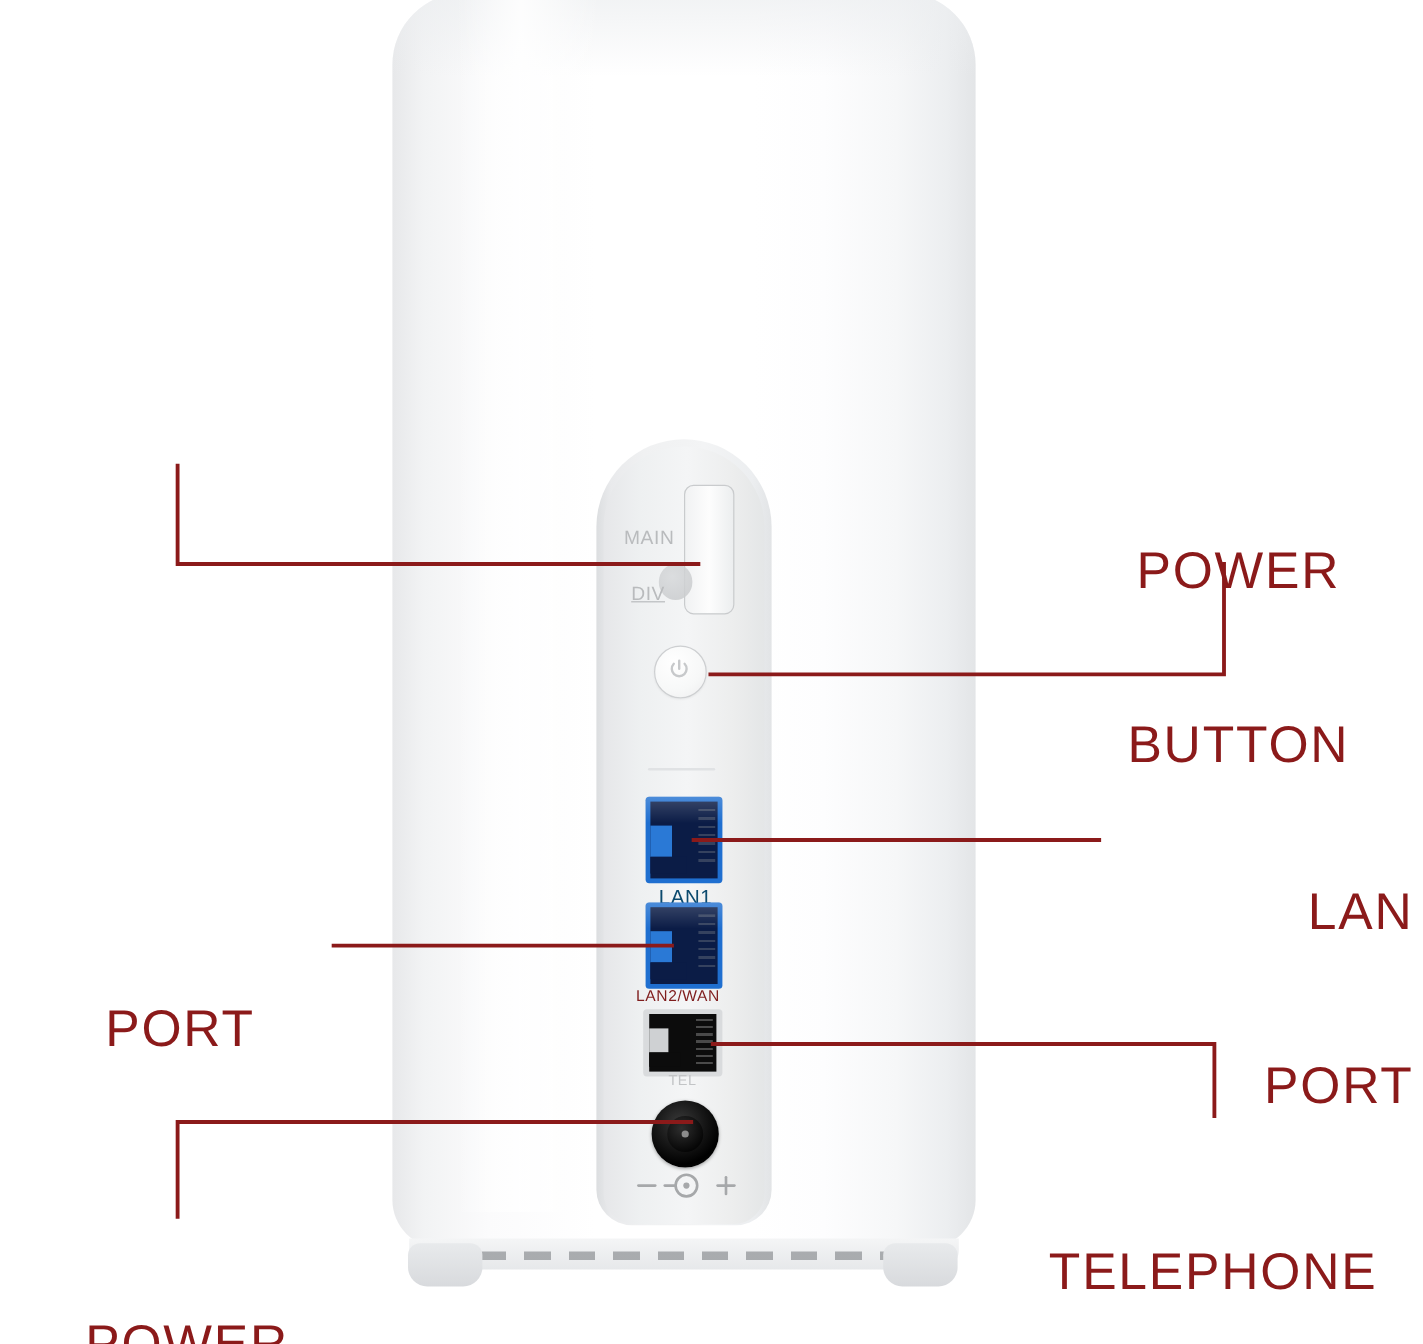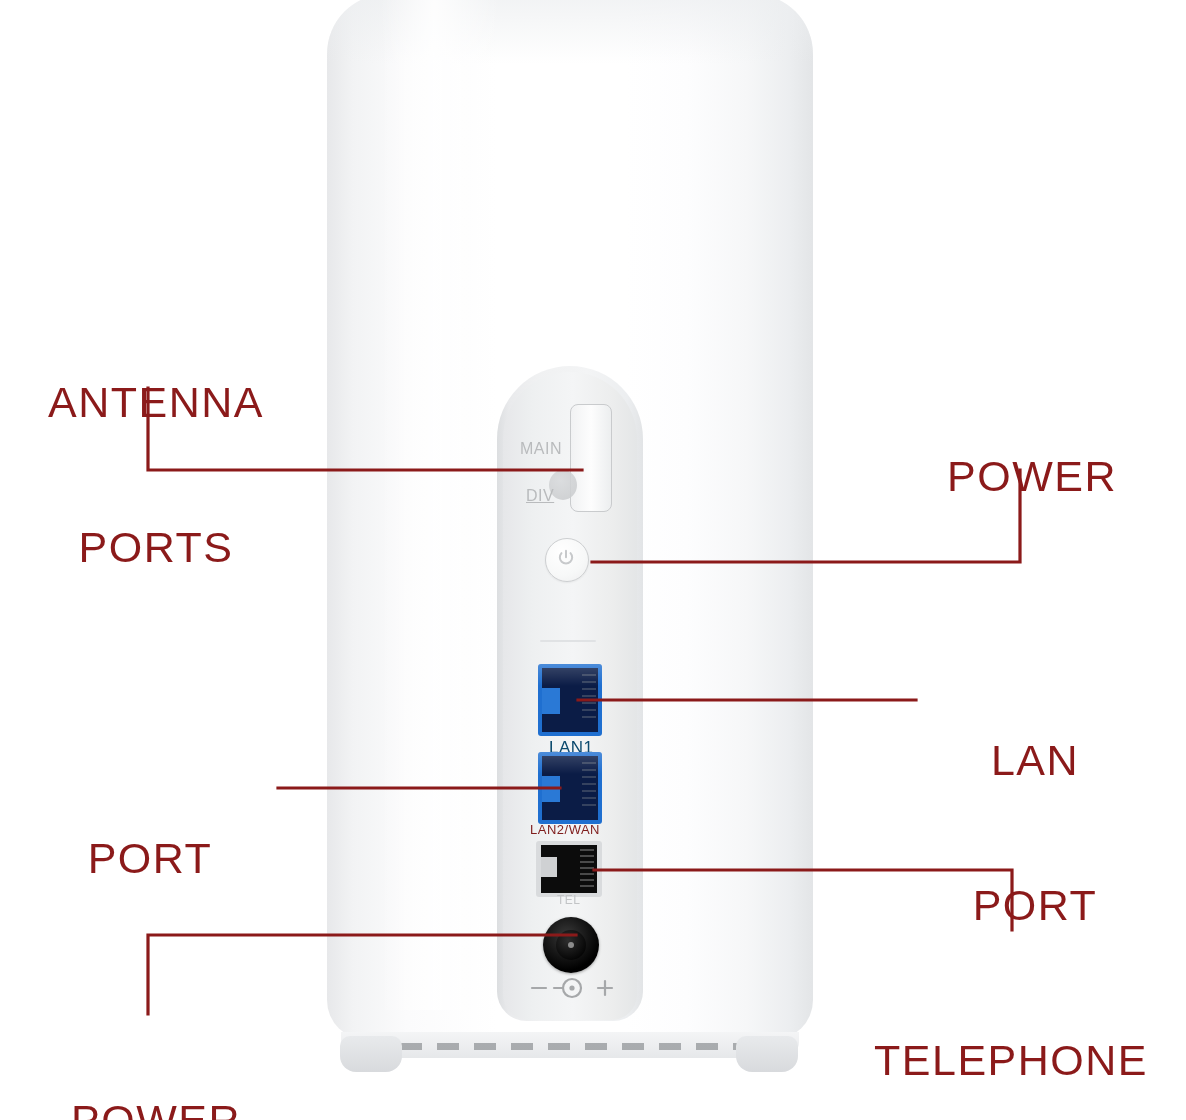--- a/index.html
+++ b/index.html
@@ -258,21 +258,21 @@
     font-weight:400;
     line-height:1.12;
     letter-spacing:1.5px;
     white-space:pre;
     user-select:none;
   }
   .ta-center{ text-align:center; }
 
   #cl-antenna  { left:8px;   top:282px;  width:296px; }
   #cl-power-btn{ left:886px; top:356px;  width:292px; }
-  #cl-lan      { left:892px; top:640px;  width:286px; }
+  #cl-lan      { left:892px; top:640px;  width:286px;text-align:right; }
   #cl-lanwan   { left:0px;   top:738px;  width:300px; }
   #cl-telephone{ left:836px; top:940px;  width:350px; }
   #cl-power-prt{ left:12px;  top:1000px; width:288px; }
 </style>
 </head>
 <body>
 
 <div id="stage">
 
   <div class="router"></div>
@@ -349,27 +349,24 @@
       <path d="M916 700 L578 700"></path>
 
       <path d="M278 788 L560 788"></path>
 
       <path d="M1012 930 L1012 870 L594 870"></path>
 
       <path d="M148 1014 L148 935 L576 935"></path>
     </g>
   </svg>
 
-  <div class="callout ta-center" id="cl-antenna">
-    <div>ANTENNA</div>
-    <div>PORTS</div>
-  </div>
 
   <div class="callout ta-center" id="cl-power-btn">
     <div>POWER</div>
+    <div>BUTTON</div>
   </div>
 
   <div class="callout ta-center" id="cl-lan">
     <div>LAN</div>
     <div>PORT</div>
   </div>
 
   <div class="callout ta-center" id="cl-lanwan">
     <div>PORT</div>
   </div>

